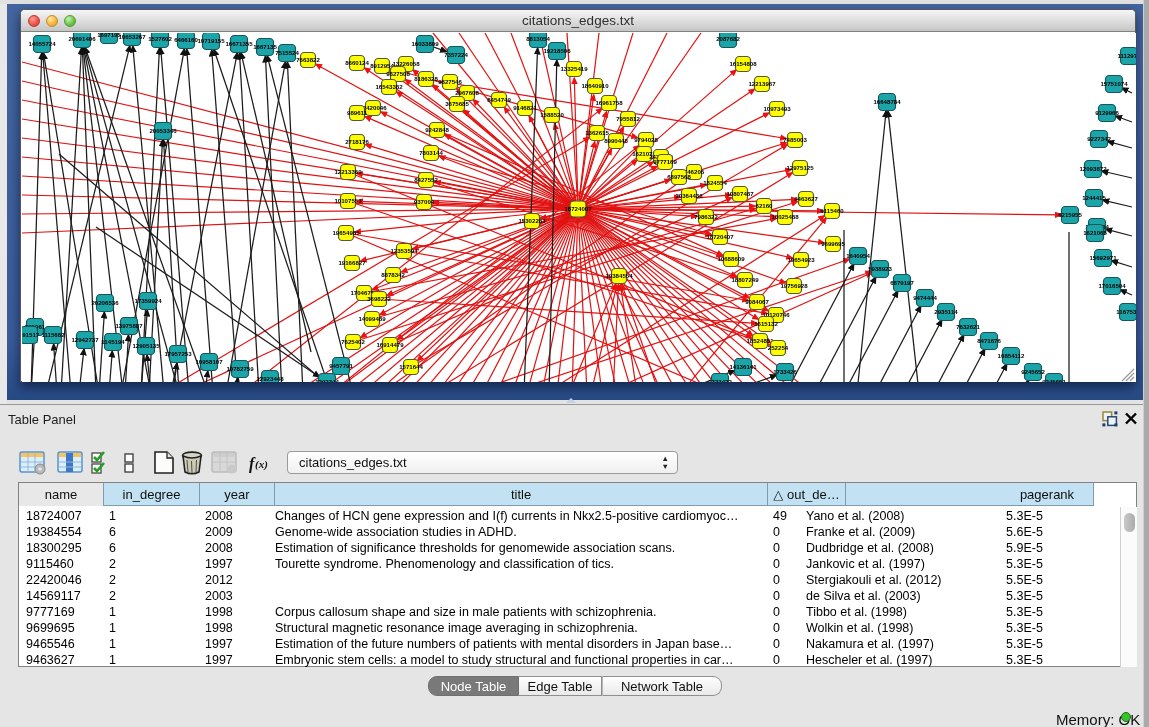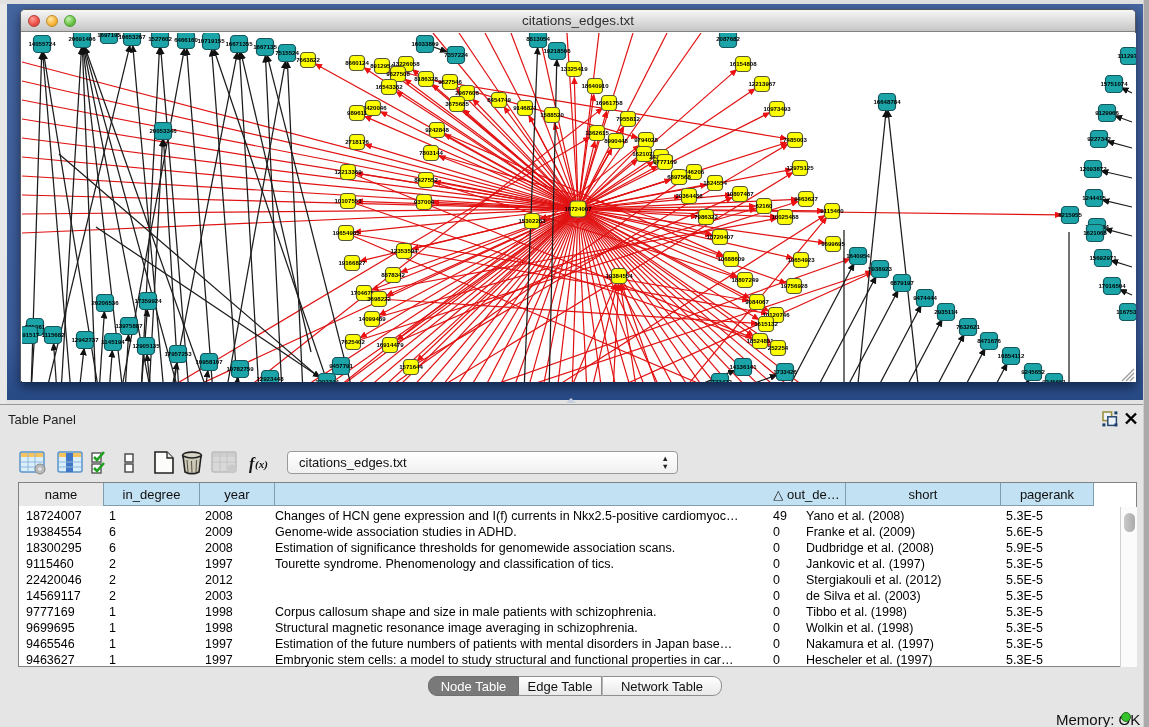--- a/index.html
+++ b/index.html
@@ -652,22 +652,22 @@
 
       <text x="231" y="18" font-size="16" font-style="italic" font-weight="bold" font-family="Liberation Serif, serif" fill="#111">f</text>
       <text x="237" y="17" font-size="11" font-style="italic" font-weight="bold" font-family="Liberation Serif, serif" fill="#111">(x)</text>
     </svg>
     <div id="combo">citations_edges.txt<span class="arr">▲<br>▼</span></div>
     <div id="tbl">
       <div id="thead">
         <div class="th" style="left:0;width:85px;background:#e8e8e8;">name</div>
         <div class="th" style="left:85px;width:96px;">in_degree</div>
         <div class="th" style="left:181px;width:75px;">year</div>
+        <div class="th" style="left:256px;width:493px;">title</div>
         <div class="th" style="left:749px;width:78px;">△ out_de…</div>
-        <div class="th" style="left:827px;width:155px;">short</div>
         <div class="th" style="left:982px;width:93px;">pagerank</div>
         <div class="th" style="left:1075px;width:25px;background:#fff;border-right:none;"></div>
       </div>
       <div id="tbody">
 <div class="tr">
             <div class="c0">18724007</div>
             <div class="c1">1</div>
             <div class="c2">2008</div>
             <div class="c3">Changes of HCN gene expression and I(f) currents in Nkx2.5-positive cardiomyoc…</div>
             <div class="c4">49</div>

